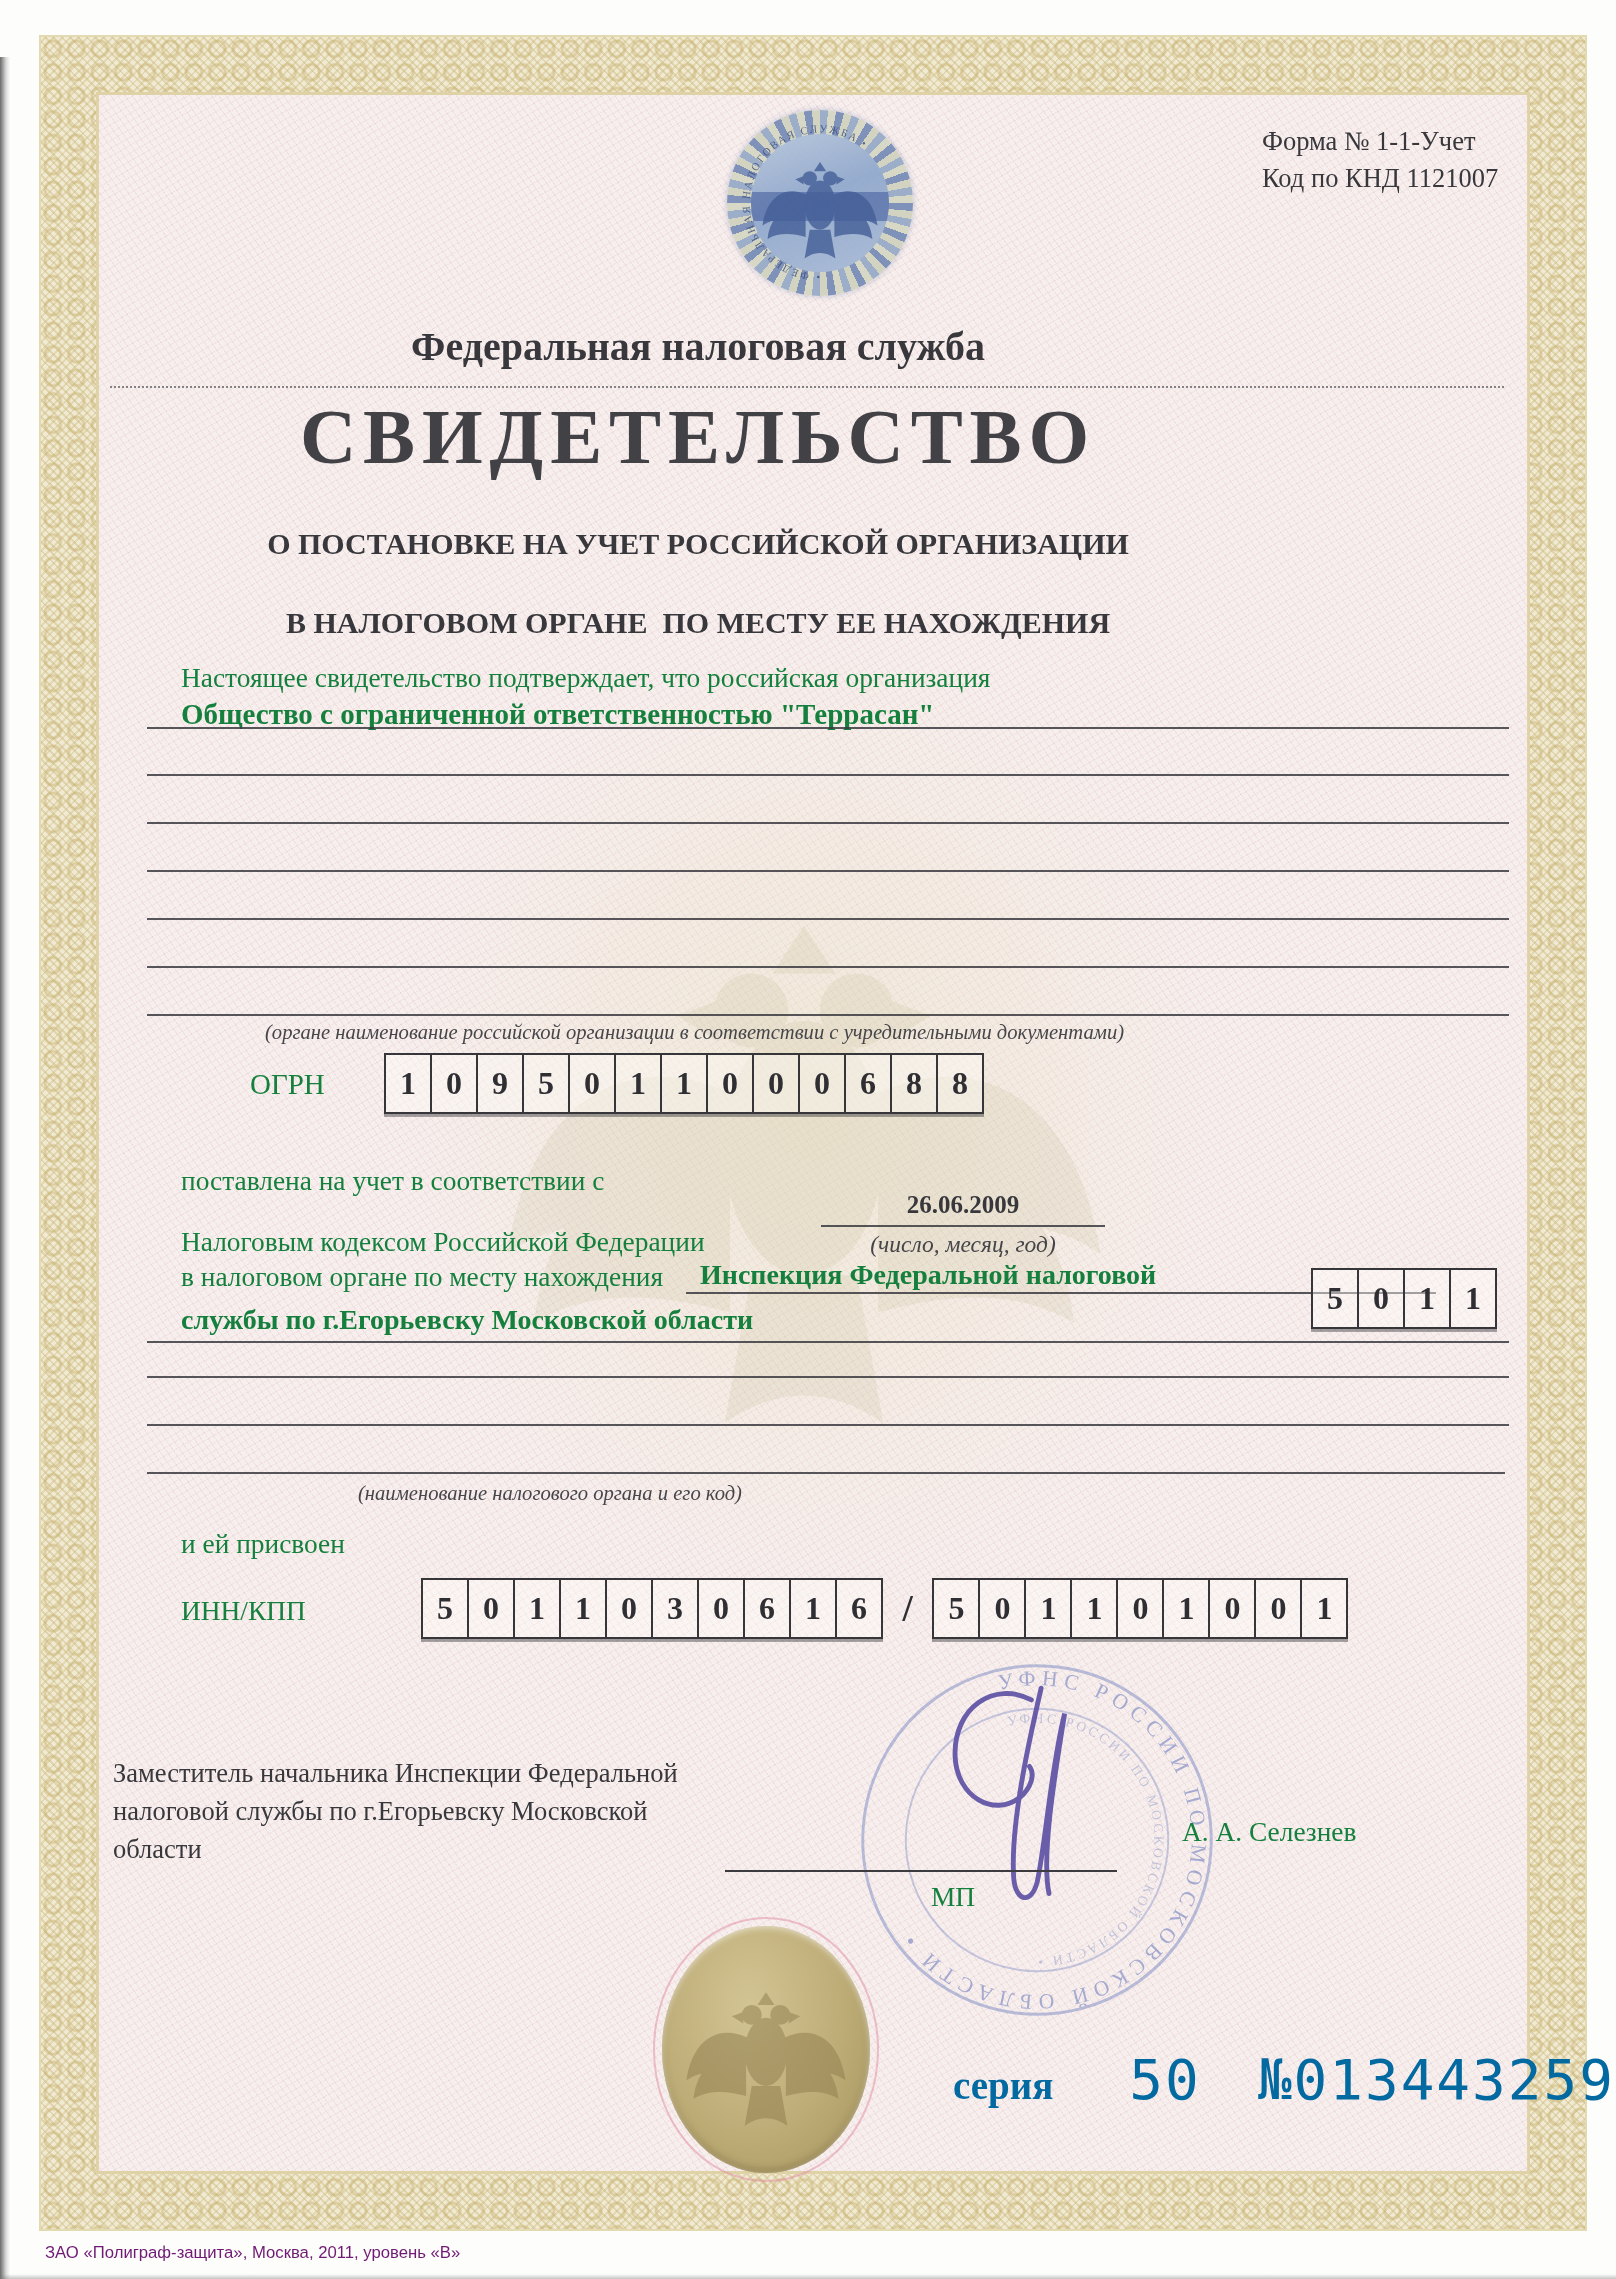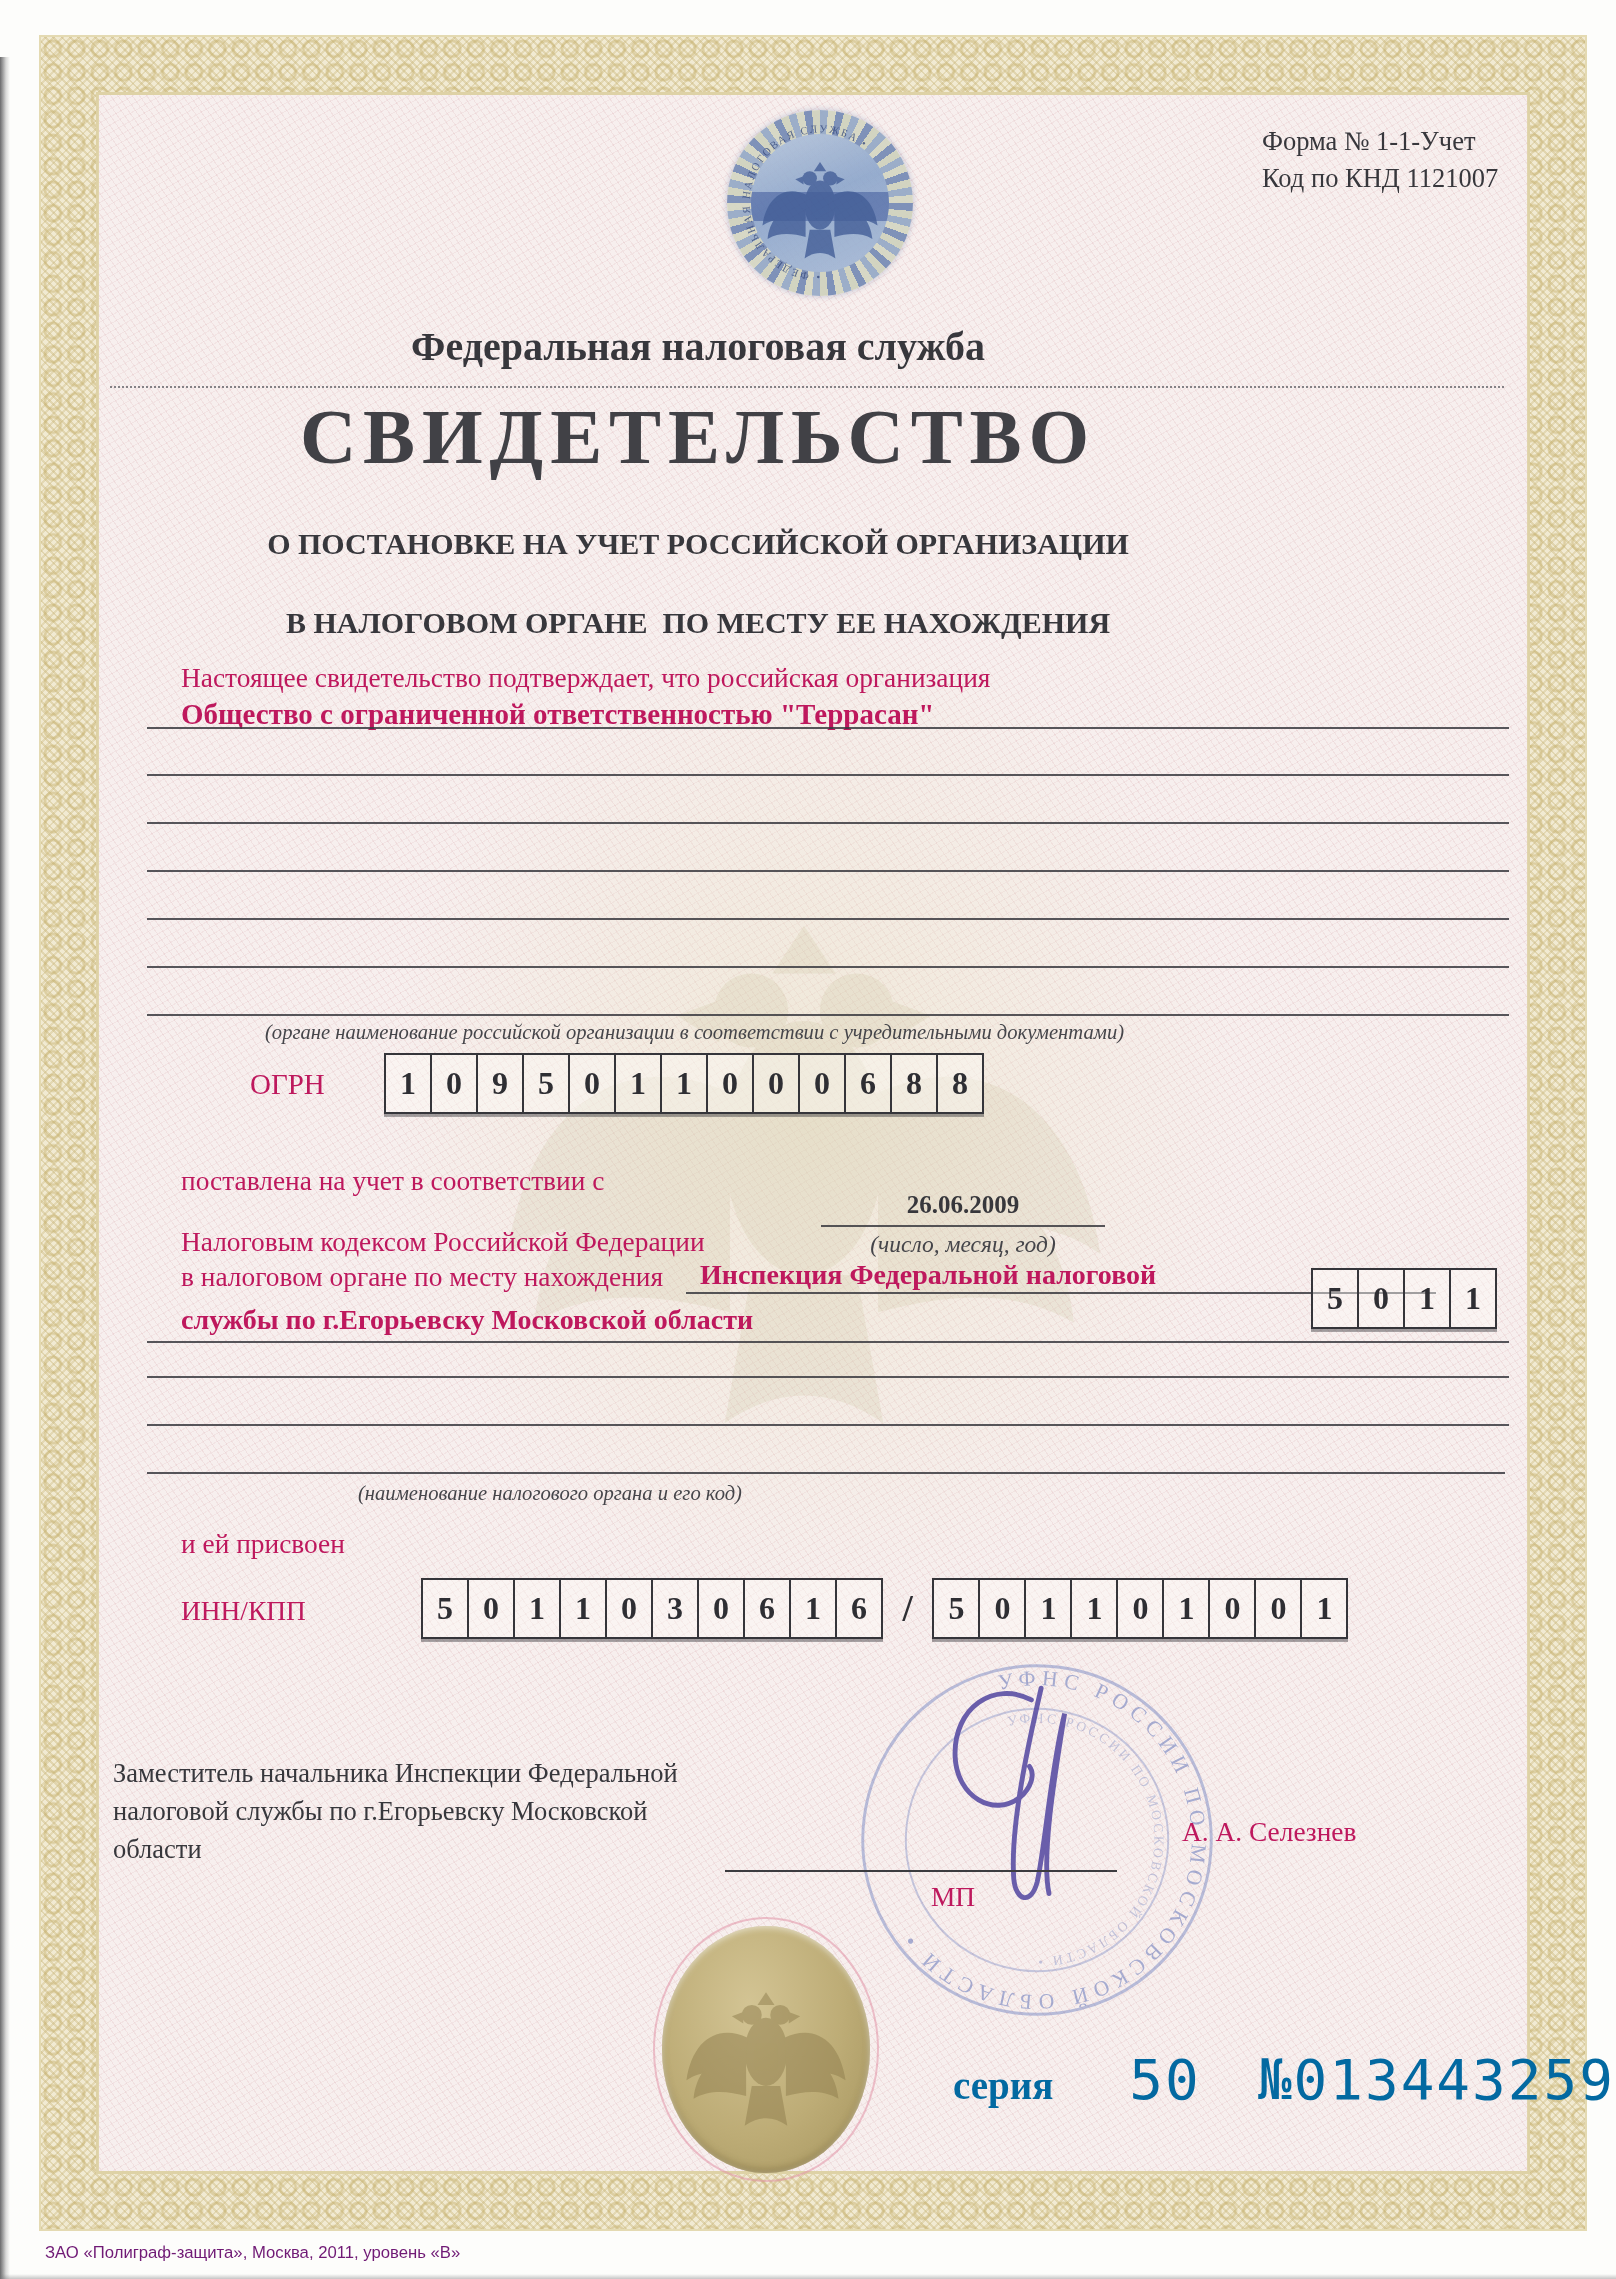--- a/index.html
+++ b/index.html
@@ -24,21 +24,21 @@
     border:2px solid #e4dab2;}
   
   .inner{position:absolute;left:96px;top:92px;right:86px;bottom:106px;
     background-color:#f7efee;
     background-image:
       radial-gradient(ellipse 608px 706px at 50% 49%, rgba(233,226,196,.55), transparent 70%),
       repeating-linear-gradient(55deg, rgba(216,168,172,.20) 0 1px, transparent 1px 5.9px),
       repeating-linear-gradient(-30deg, rgba(216,168,172,.16) 0 1px, transparent 1px 6.9px);
     box-shadow:inset 0 0 0 2.9px #ded2a6;}
   .abs{position:absolute;}
-  .txt{font-size:27.4px;color:#be185d;}
+  .txt{font-size:27.4px;color:#15803d;}
   .b{font-weight:bold;}
   .center{text-align:center;}
   .rule{position:absolute;height:0;border-top:2px solid rgba(58,58,64,.85);}
   .dotted-rule{position:absolute;height:0;border-top:2px dotted rgba(95,95,100,.75);}
   .caption{font-style:italic;font-size:20.6px;color:#45454a;}
   
   .cellrow{display:flex;border:2.9px solid #35353a;box-shadow:0 2.9px 0 rgba(50,50,56,.45);
     background:rgba(253,250,246,.45);}
   .cellrow span{width:44px;height:57px;display:flex;align-items:center;justify-content:center;
     border-right:2.9px solid #35353a;font-family:"Liberation Serif",serif;font-weight:bold;

